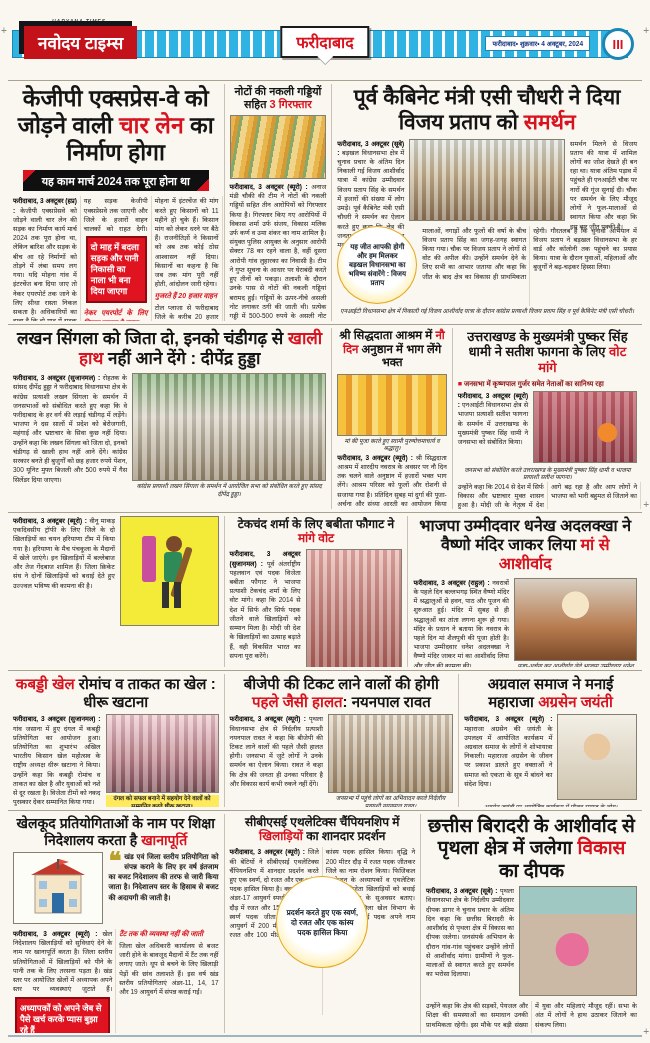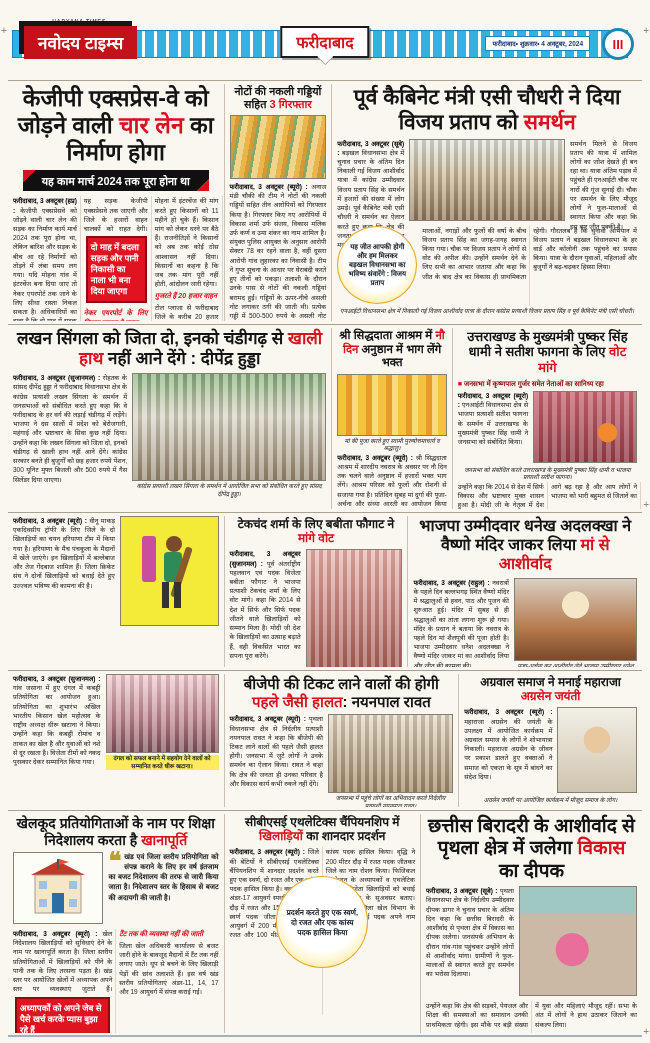--- a/index.html
+++ b/index.html
@@ -239,20 +239,21 @@
           <div class="photo ph-temple" style="height:84px"></div>
           <figcaption class="caption">पूजा-अर्चना कर आशीर्वाद लेते भाजपा उम्मीदवार धनेश अदलक्खा व परिजन।</figcaption>
         </figure>
       </div>
     </section>
   </div>
 
   <div class="row" style="height:140px">
 
     <section class="col" style="flex:0 0 34%">
+      <h2 class="hl" style="font-size:15px"><span></span><span class="red">कबड्डी खेल</span><span> रोमांच व ताकत का खेल : धीरू खटाना</span></h2>
       <div class="flexrow" style="height:96px">
         <div class="body" style="flex:1">
           <b>फरीदाबाद, 3 अक्टूबर (सुजानमल) :</b>
           <span>गांव जसाना में हुए दंगल में कबड्डी प्रतियोगिता का आयोजन हुआ। प्रतियोगिता का शुभारंभ अखिल भारतीय किसान खेल महोत्सव के राष्ट्रीय अध्यक्ष धीरू खटाना ने किया। उन्होंने कहा कि कबड्डी रोमांच व ताकत का खेल है और युवाओं को नशे से दूर रखता है। विजेता टीमों को नकद पुरस्कार देकर सम्मानित किया गया।</span>
         </div>
         <figure class="figure" style="flex:0 0 55%">
           <div class="photo ph-prize" style="height:80px"></div>
           <figcaption class="caption hl-y">दंगल को सफल बनाने में सहयोग देने वालों को सम्मानित करते धीरू खटाना।</figcaption>
         </figure>
       </div>
@@ -266,21 +267,21 @@
           <span>पृथला विधानसभा क्षेत्र से निर्दलीय प्रत्याशी नयनपाल रावत ने कहा कि बीजेपी की टिकट लाने वालों की पहले जैसी हालत होगी। जनसभा में जुटे लोगों ने उनके समर्थन का ऐलान किया। रावत ने कहा कि क्षेत्र की जनता ही उनका परिवार है और विकास कार्य कभी रुकने नहीं देंगे।</span>
         </div>
         <figure class="figure" style="flex:0 0 56%">
           <div class="photo ph-crowd" style="height:82px"></div>
           <figcaption class="caption">जनसभा में पहुंचे लोगों का अभिवादन करते निर्दलीय प्रत्याशी नयनपाल रावत।</figcaption>
         </figure>
       </div>
     </section>
 
     <section class="col" style="flex:1 1 auto">
-      <h2 class="hl" style="font-size:12px"><span>अग्रवाल समाज ने मनाई महाराजा </span><span class="red">अग्रसेन जयंती</span></h2>
+      <h2 class="hl" style="font-size:15px"><span>अग्रवाल समाज ने मनाई महाराजा </span><span class="red">अग्रसेन जयंती</span></h2>
       <div class="flexrow" style="height:88px">
         <div class="body" style="flex:1">
           <b>फरीदाबाद, 3 अक्टूबर (ब्यूरो) :</b>
           <span>महाराजा अग्रसेन की जयंती के उपलक्ष्य में आयोजित कार्यक्रम में अग्रवाल समाज के लोगों ने शोभायात्रा निकाली। महाराजा अग्रसेन के जीवन पर प्रकाश डालते हुए वक्ताओं ने समाज को एकता के सूत्र में बांधने का संदेश दिया।</span>
         </div>
         <div class="photo ph-portrait" style="flex:0 0 46%; height:86px"></div>
       </div>
       <div class="caption">अग्रसेन जयंती पर आयोजित कार्यक्रम में मौजूद समाज के लोग।</div>
     </section>
   </div>

